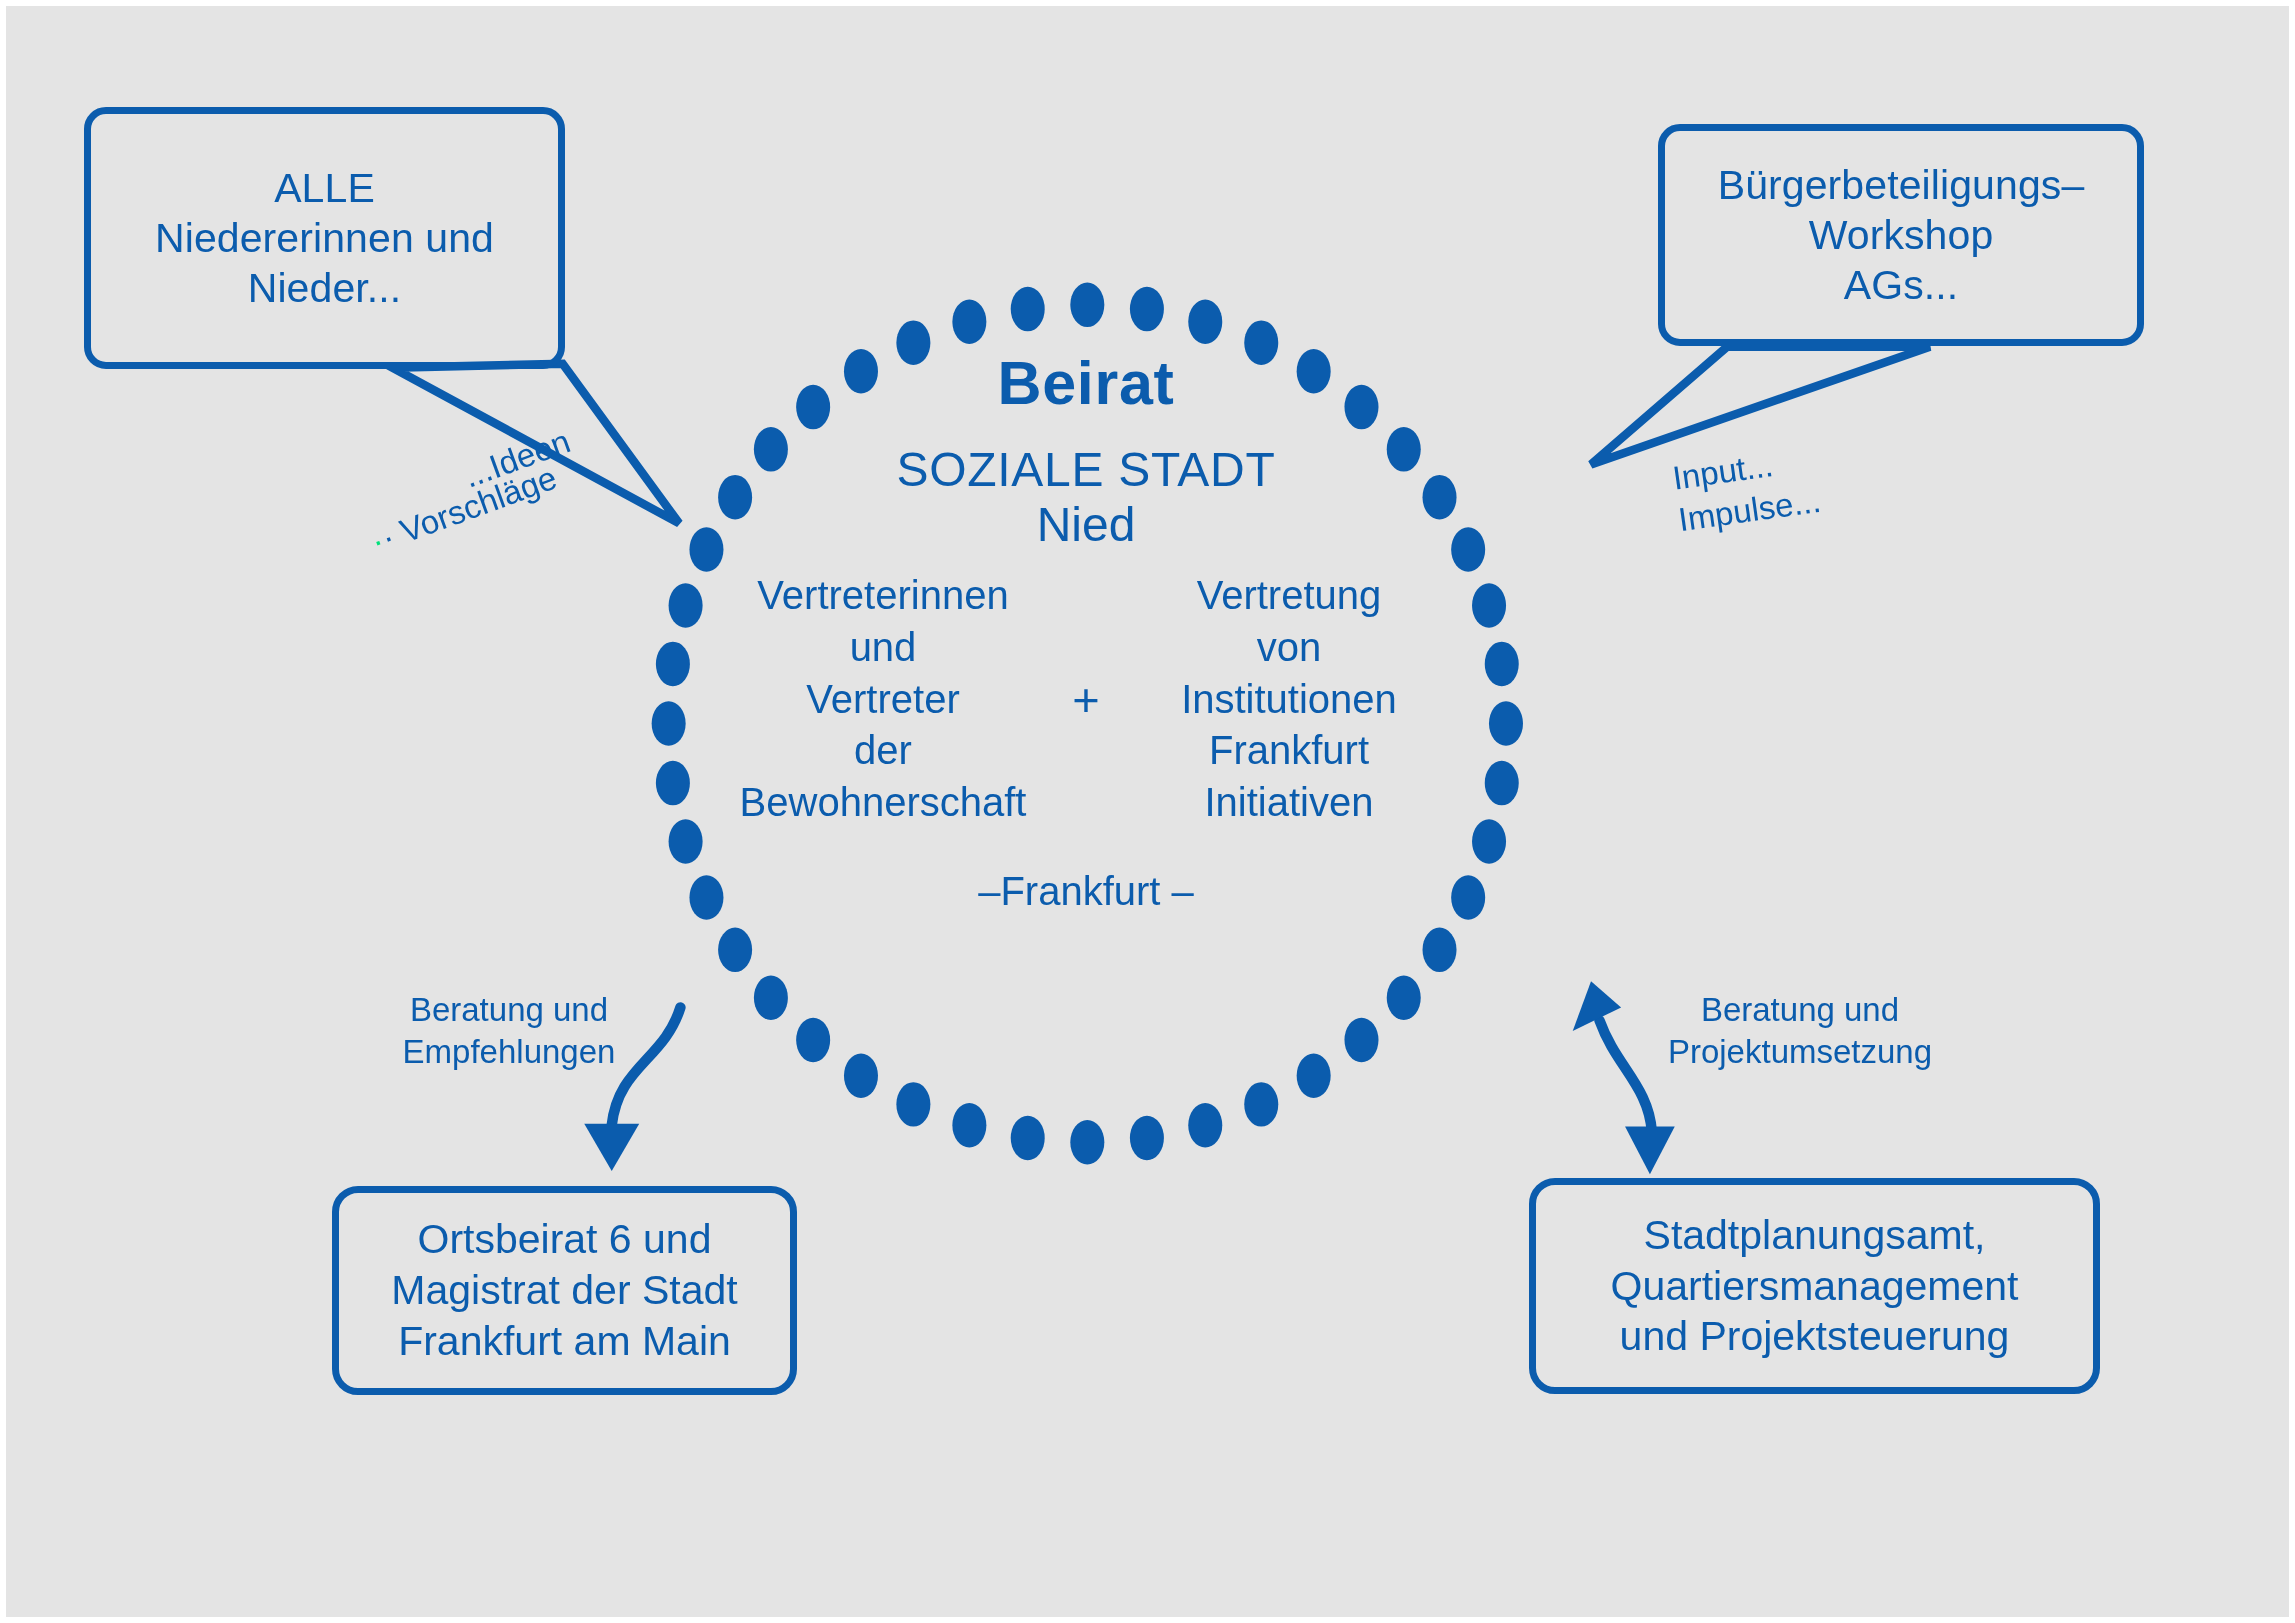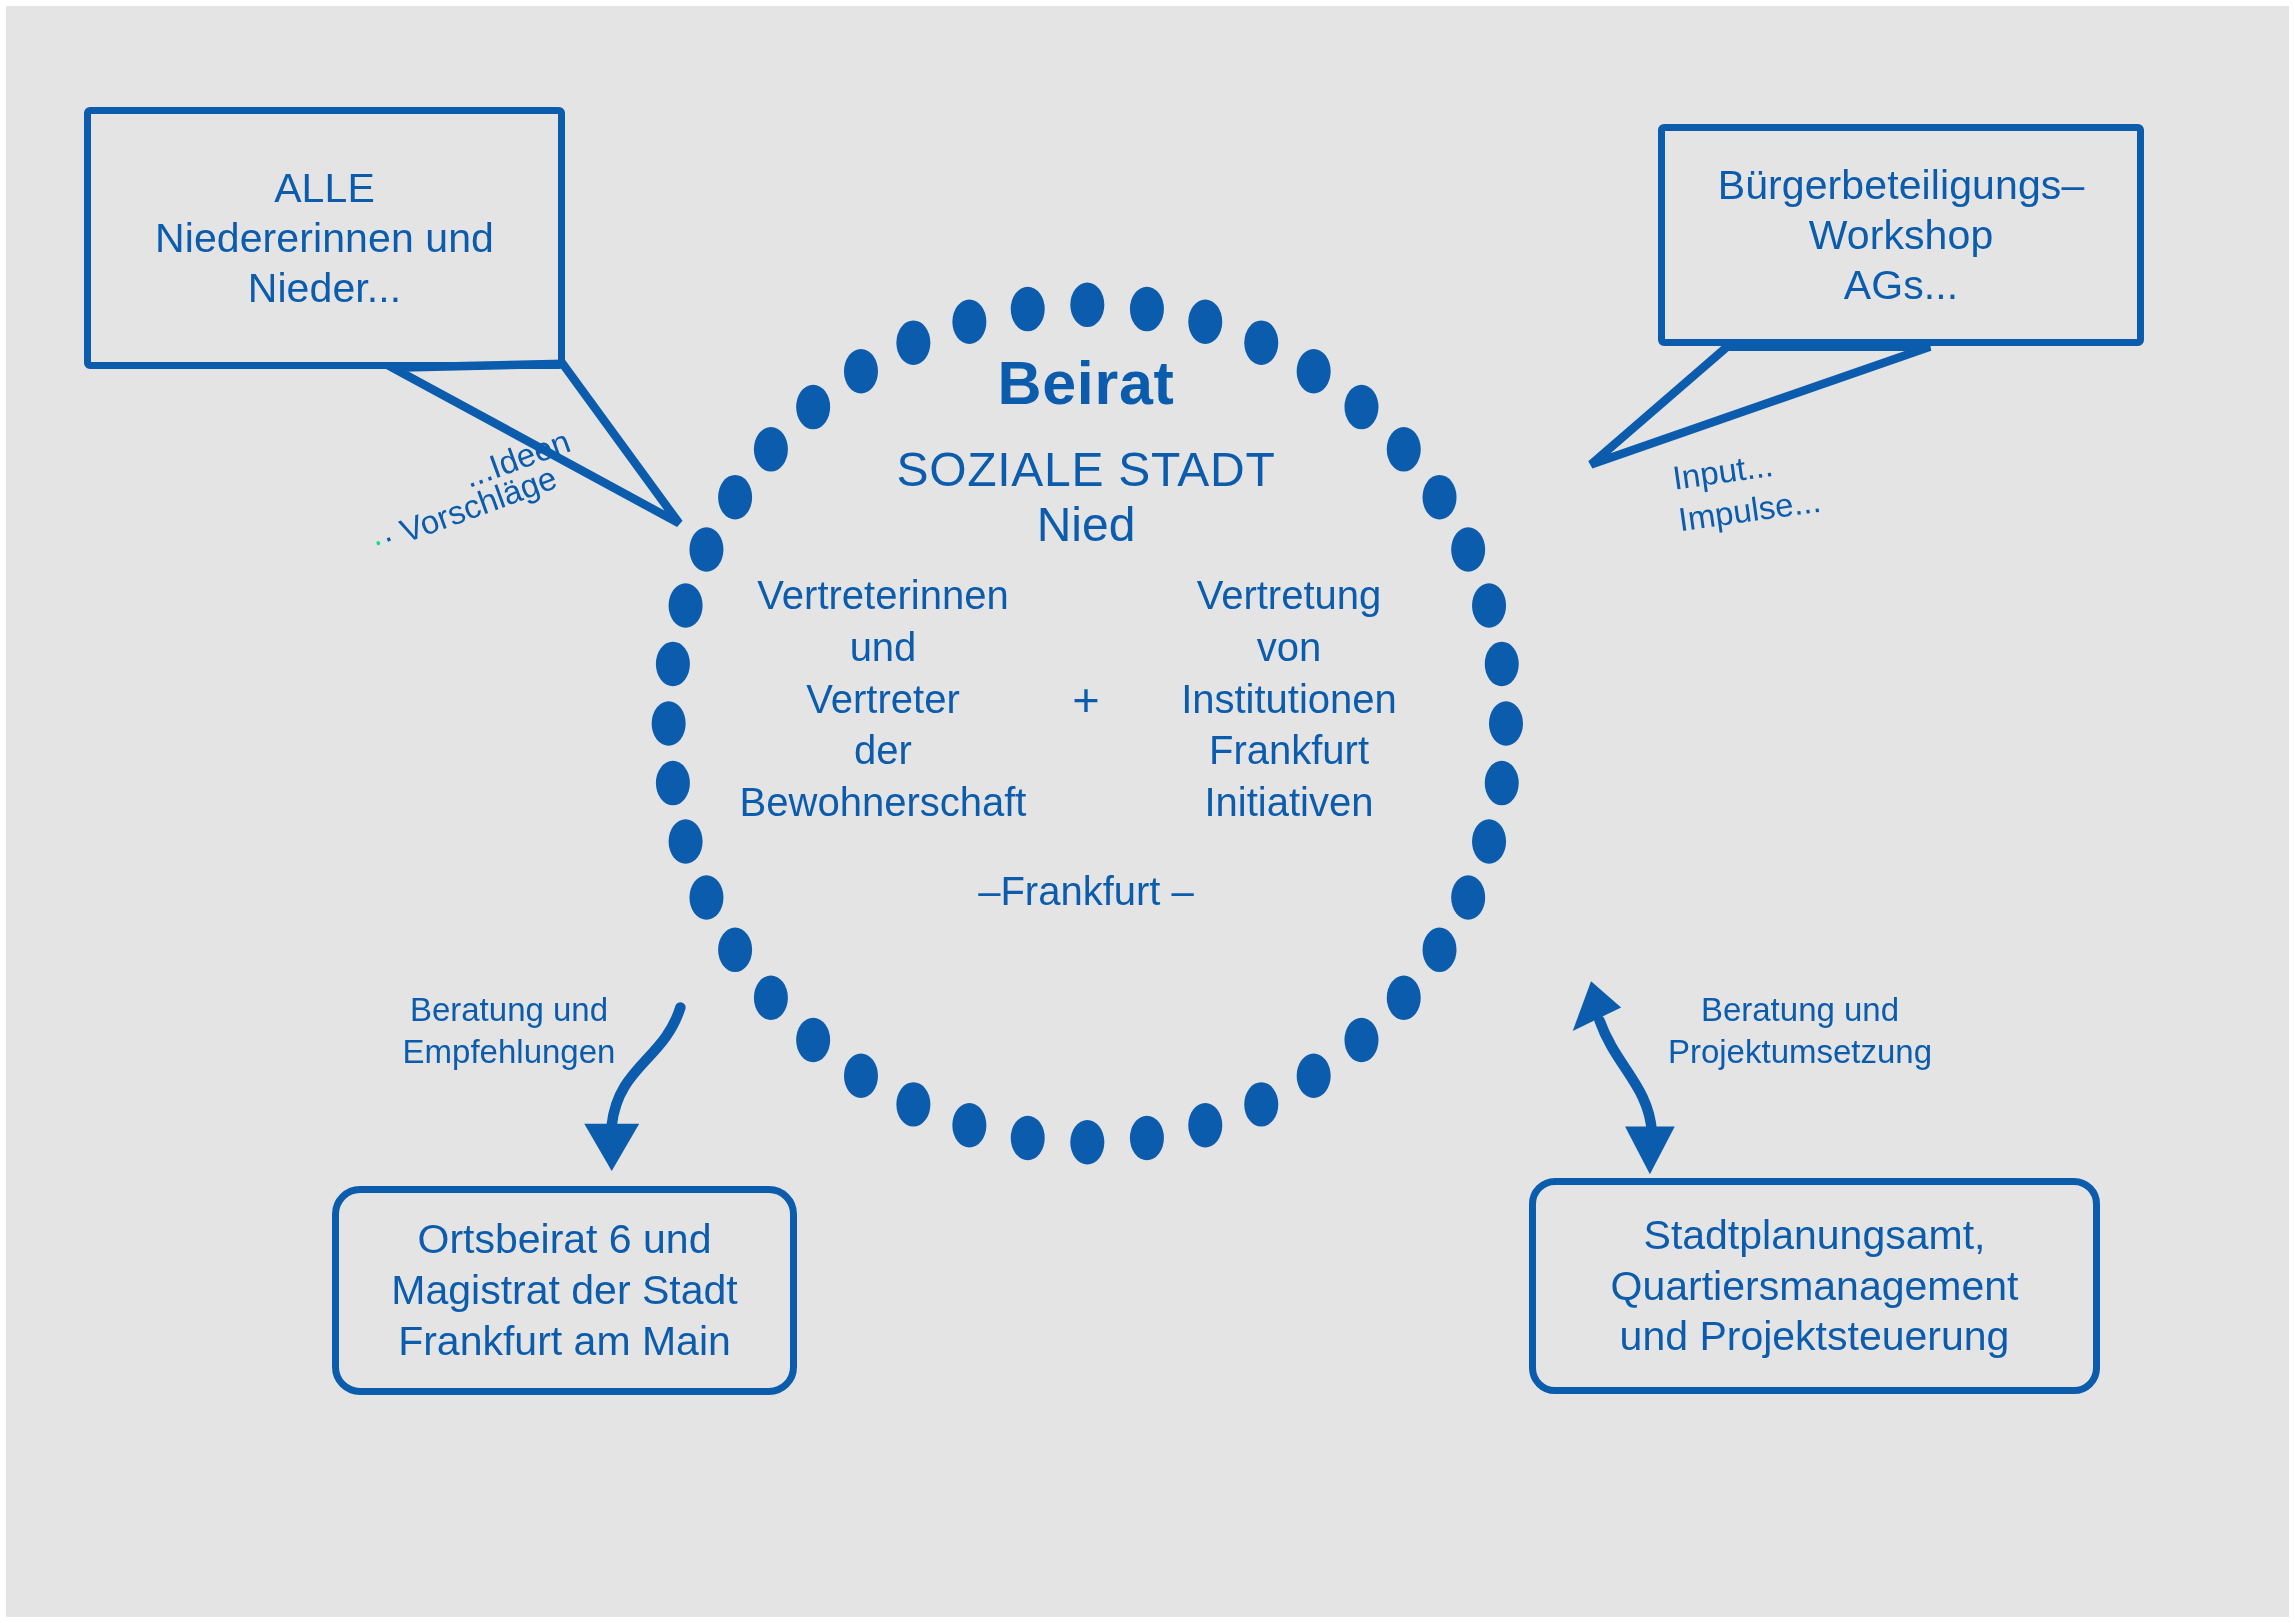--- a/index.html
+++ b/index.html
@@ -33,21 +33,21 @@
     width: 2295px;
     height: 1623px;
     z-index: 5;
   }
 
   
   .bubble {
     position: absolute;
     box-sizing: border-box;
     border: 7.2px solid #0b5cad;
-    border-radius: 6px;
+    border-radius: 22px;
     background: transparent;
     display: flex;
     align-items: center;
     justify-content: center;
     z-index: 20;
   }
   .bubble .btext {
     text-align: center;
     line-height: 1.22;
     font-size: 41px;
@@ -73,21 +73,21 @@
     justify-content: center;
     z-index: 20;
   }
   .rbox .btext {
     text-align: center;
     line-height: 1.24;
     font-size: 41px;
     white-space: pre-line;
   }
   #box-ortsbeirat {
-    left: 332px; top: 1186px; width: 465px; height: 209px; border-radius: 28px;
+    left: 332px; top: 1186px; width: 465px; height: 209px;
   }
   #box-stadtplanung {
     left: 1529px; top: 1178px; width: 571px; height: 216px;
   }
 
   
   .center-wrap {
     position: absolute;
     left: 674px;
     top: 353px;

